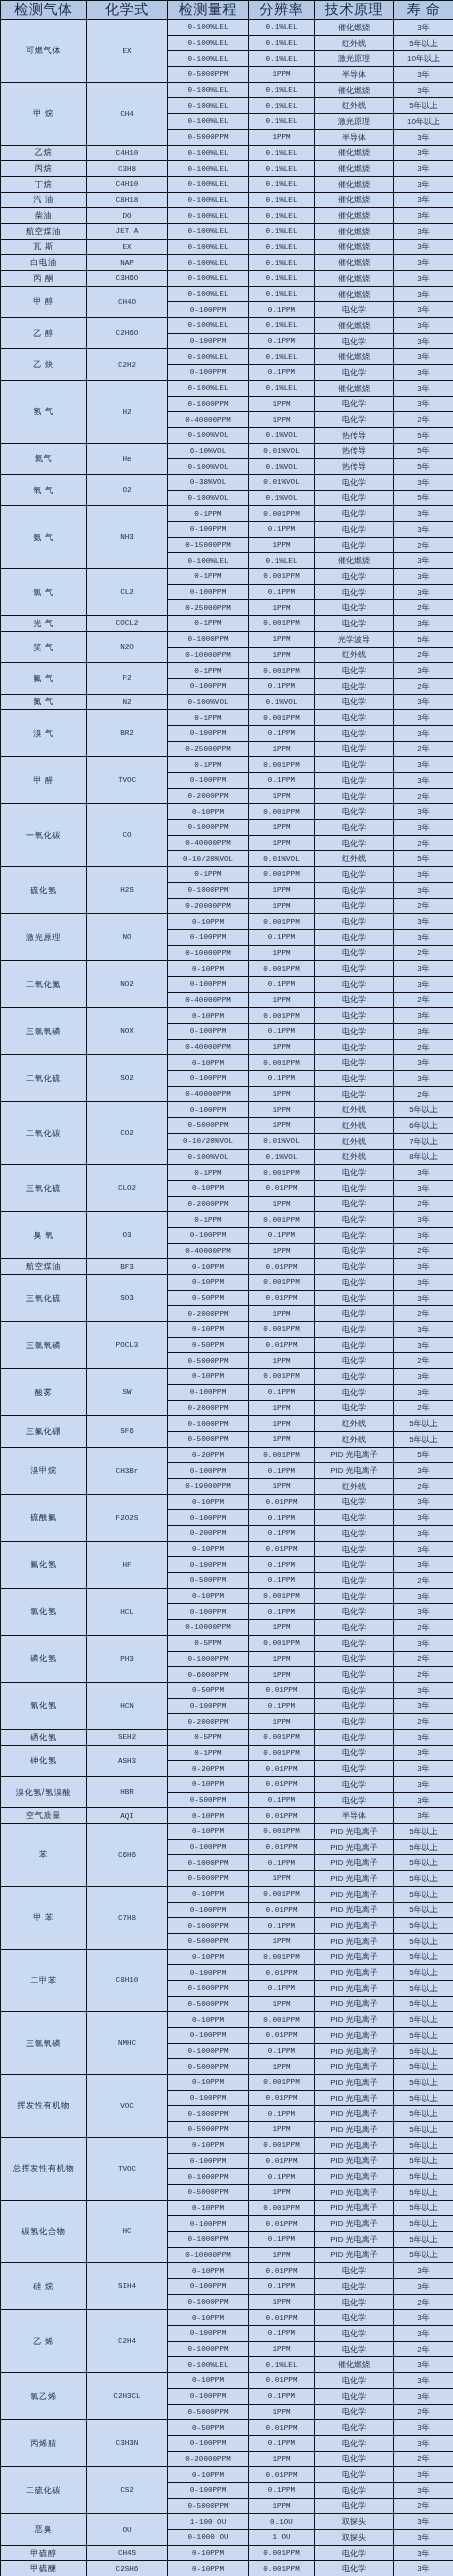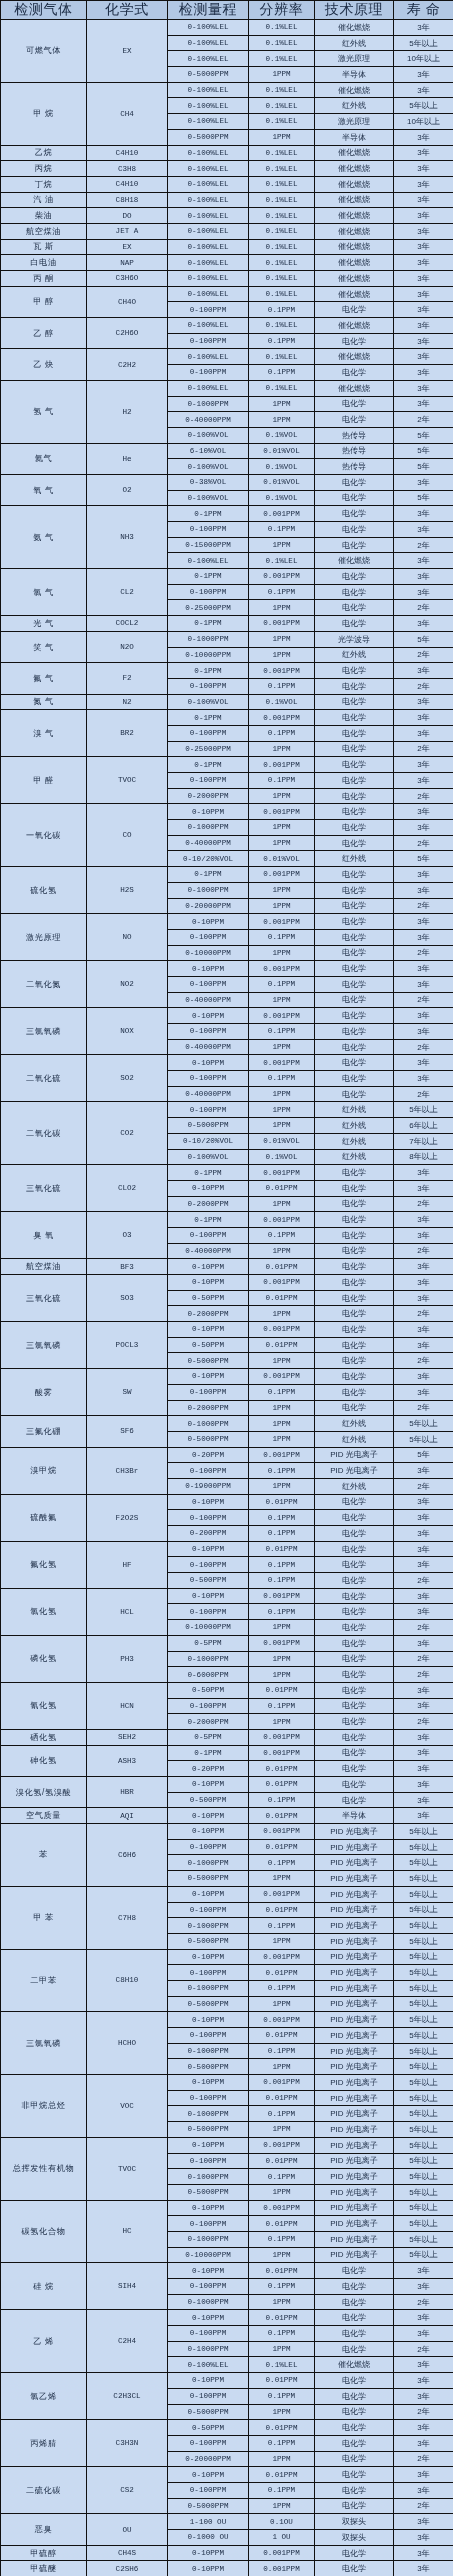--- a/index.html
+++ b/index.html
@@ -932,21 +932,21 @@
           <td class="c-life">5年以上</td>
         </tr>
         <tr>
           <td class="c-range">0-5000PPM</td>
           <td class="c-res">1PPM</td>
           <td class="c-prin">PID 光电离子</td>
           <td class="c-life">5年以上</td>
         </tr>
         <tr class="group-start">
           <td rowspan="4" class="c-gas">三氯氧磷</td>
-          <td rowspan="4" class="c-formula">HCHO</td>
+          <td rowspan="4" class="c-formula">NMHC</td>
           <td class="c-range">0-10PPM</td>
           <td class="c-res">0.001PPM</td>
           <td class="c-prin">PID 光电离子</td>
           <td class="c-life">5年以上</td>
         </tr>
         <tr>
           <td class="c-range">0-100PPM</td>
           <td class="c-res">0.01PPM</td>
           <td class="c-prin">PID 光电离子</td>
           <td class="c-life">5年以上</td>
@@ -957,21 +957,21 @@
           <td class="c-prin">PID 光电离子</td>
           <td class="c-life">5年以上</td>
         </tr>
         <tr>
           <td class="c-range">0-5000PPM</td>
           <td class="c-res">1PPM</td>
           <td class="c-prin">PID 光电离子</td>
           <td class="c-life">5年以上</td>
         </tr>
         <tr class="group-start">
-          <td rowspan="4" class="c-gas">非甲烷总烃</td>
+          <td rowspan="4" class="c-gas">挥发性有机物</td>
           <td rowspan="4" class="c-formula">VOC</td>
           <td class="c-range">0-10PPM</td>
           <td class="c-res">0.001PPM</td>
           <td class="c-prin">PID 光电离子</td>
           <td class="c-life">5年以上</td>
         </tr>
         <tr>
           <td class="c-range">0-100PPM</td>
           <td class="c-res">0.01PPM</td>
           <td class="c-prin">PID 光电离子</td>

